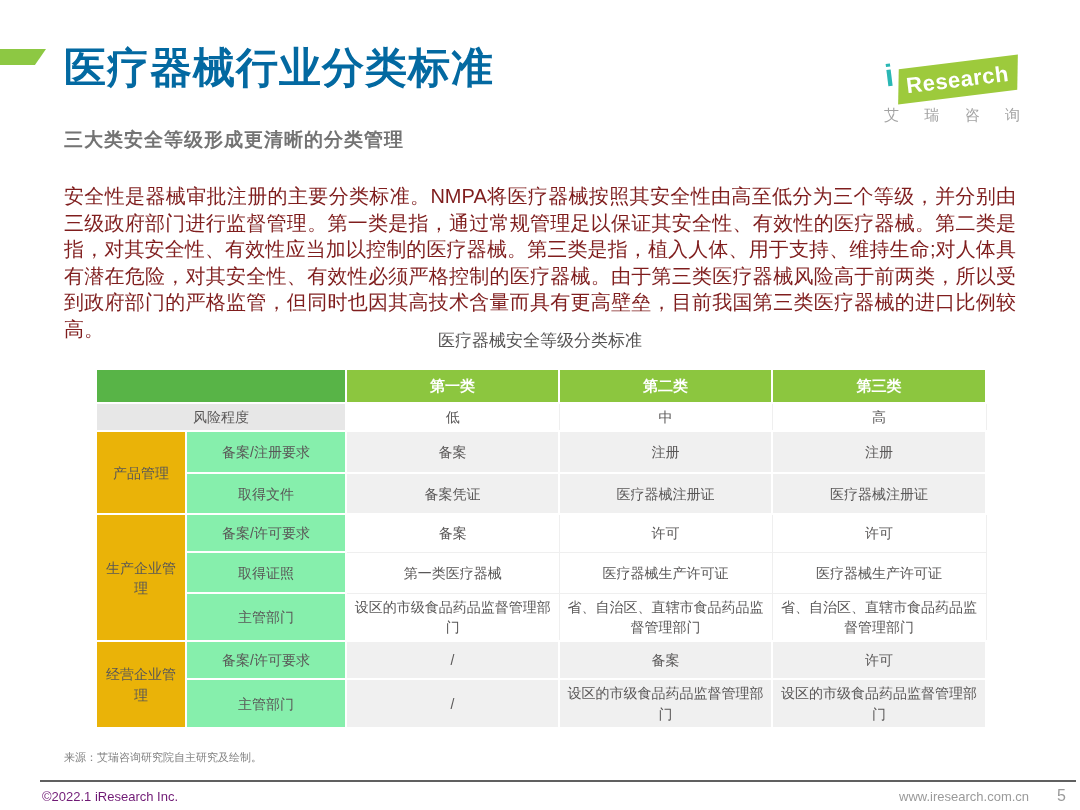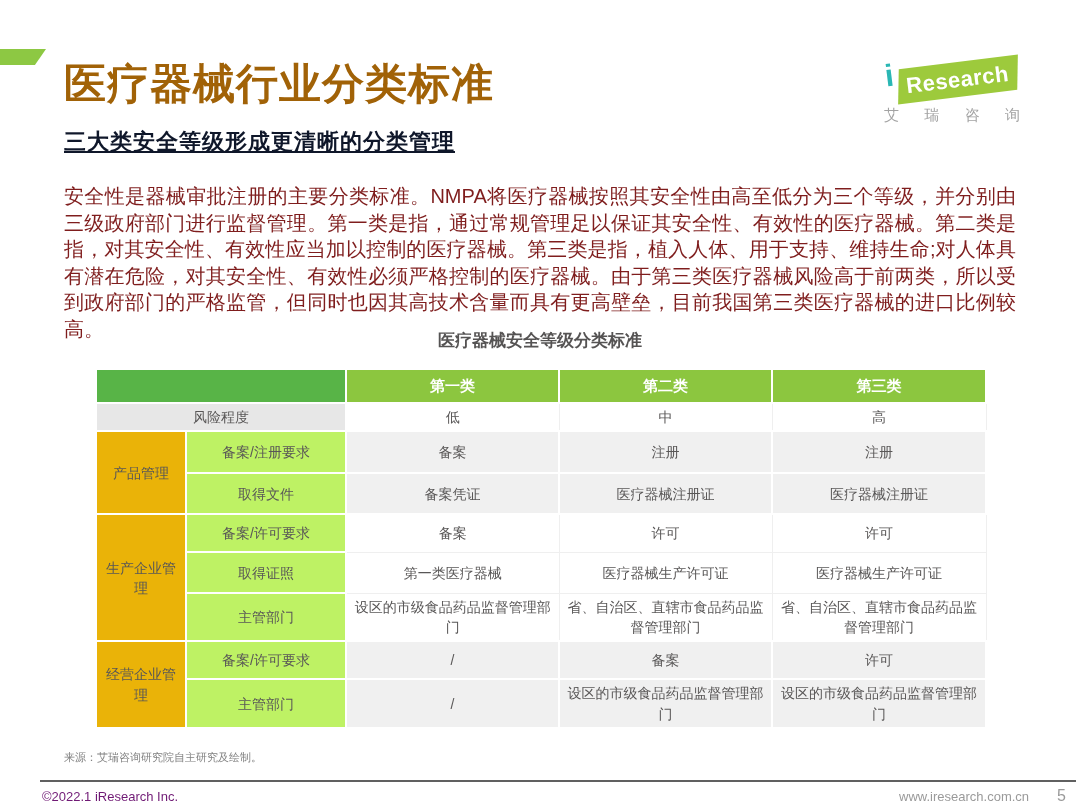--- a/index.html
+++ b/index.html
@@ -14,26 +14,26 @@
 
   
   .corner-ribbon {
     position:absolute; left:0; top:49px; width:46px; height:16px;
     background:#8dc843;
     clip-path:polygon(0 0,100% 0,76% 100%,0 100%);
   }
 
   
   .page-title {
-    position:absolute; left:64px; top:56px;
-    font-size:42px; font-weight:bold; color:#a16207; letter-spacing:1px;
+    position:absolute; left:64px; top:40px;
+    font-size:42px; font-weight:bold; color:#0369a1; letter-spacing:1px;
   }
   .page-subtitle {
     position:absolute; left:64px; top:127px;
-    font-size:22px; font-weight:bold; color:#0f172a; letter-spacing:1px;text-decoration:underline;
+    font-size:19px; font-weight:bold; color:#737373; letter-spacing:1px;
   }
   .body-text {
     position:absolute; left:64px; top:183px; width:952px;
     font-size:20px; line-height:26.5px; text-align:justify; color:#7f1d1d;
   }
 
   
   .logo { position:absolute; left:882px; top:54px; width:140px; height:72px; }
   .logo-band {
     position:absolute; left:16px; top:8px; width:120px; height:35px;
@@ -52,21 +52,21 @@
   }
   .logo-cn {
     position:absolute; left:2px; top:52px; width:136px;
     display:flex; justify-content:space-between;
     color:#a3a3a3; font-size:15px;
   }
 
   
   .tbl-title {
     position:absolute; left:95px; top:329px; width:890px;
-    text-align:center; font-size:17px; font-weight:bold; color:#555353;
+    text-align:center; font-size:17px; font-weight:normal; color:#555353;
   }
   table.tbl {
     position:absolute; left:95px; top:368px; width:890px;
     border-collapse:collapse; table-layout:fixed;
     font-size:14px; color:#595757;
   }
   .tbl td { text-align:center; vertical-align:middle; padding:3px 4px; line-height:1.45; }
   .tbl tr:nth-child(1){height:34px}
   .tbl tr:nth-child(2){height:27px}
   .tbl tr:nth-child(3){height:42px}
@@ -75,21 +75,21 @@
   .tbl tr:nth-child(6){height:41px}
   .tbl tr:nth-child(7){height:45px}
   .tbl tr:nth-child(8){height:38px}
   .tbl tr:nth-child(9){height:47px}
 
   .th-main { background:#58b447; border:2px solid #ffffff; }
   .th-col  { background:#8cc63f; border:2px solid #ffffff;
              color:#ffffff; font-weight:bold; font-size:15px; }
 
   .t-cat  { background:#eab308; border:2px solid #ffffff; }
-  .t-sub  { background:#bef264; border:2px solid #ffffff; }
+  .t-sub  { background:#86efac; border:2px solid #ffffff; }
   .t-span { background:#e7e7e7; border:2px solid #ffffff; }
   .c-g    { background:#f0f0f0; border:2px solid #ffffff; }
   .c-w    { background:#ffffff; border:1px solid #efefef; }
 
   
   .source-note {
     position:absolute; left:64px; top:750px;
     font-size:11px; color:#828282;
   }
   .footer-divider {

